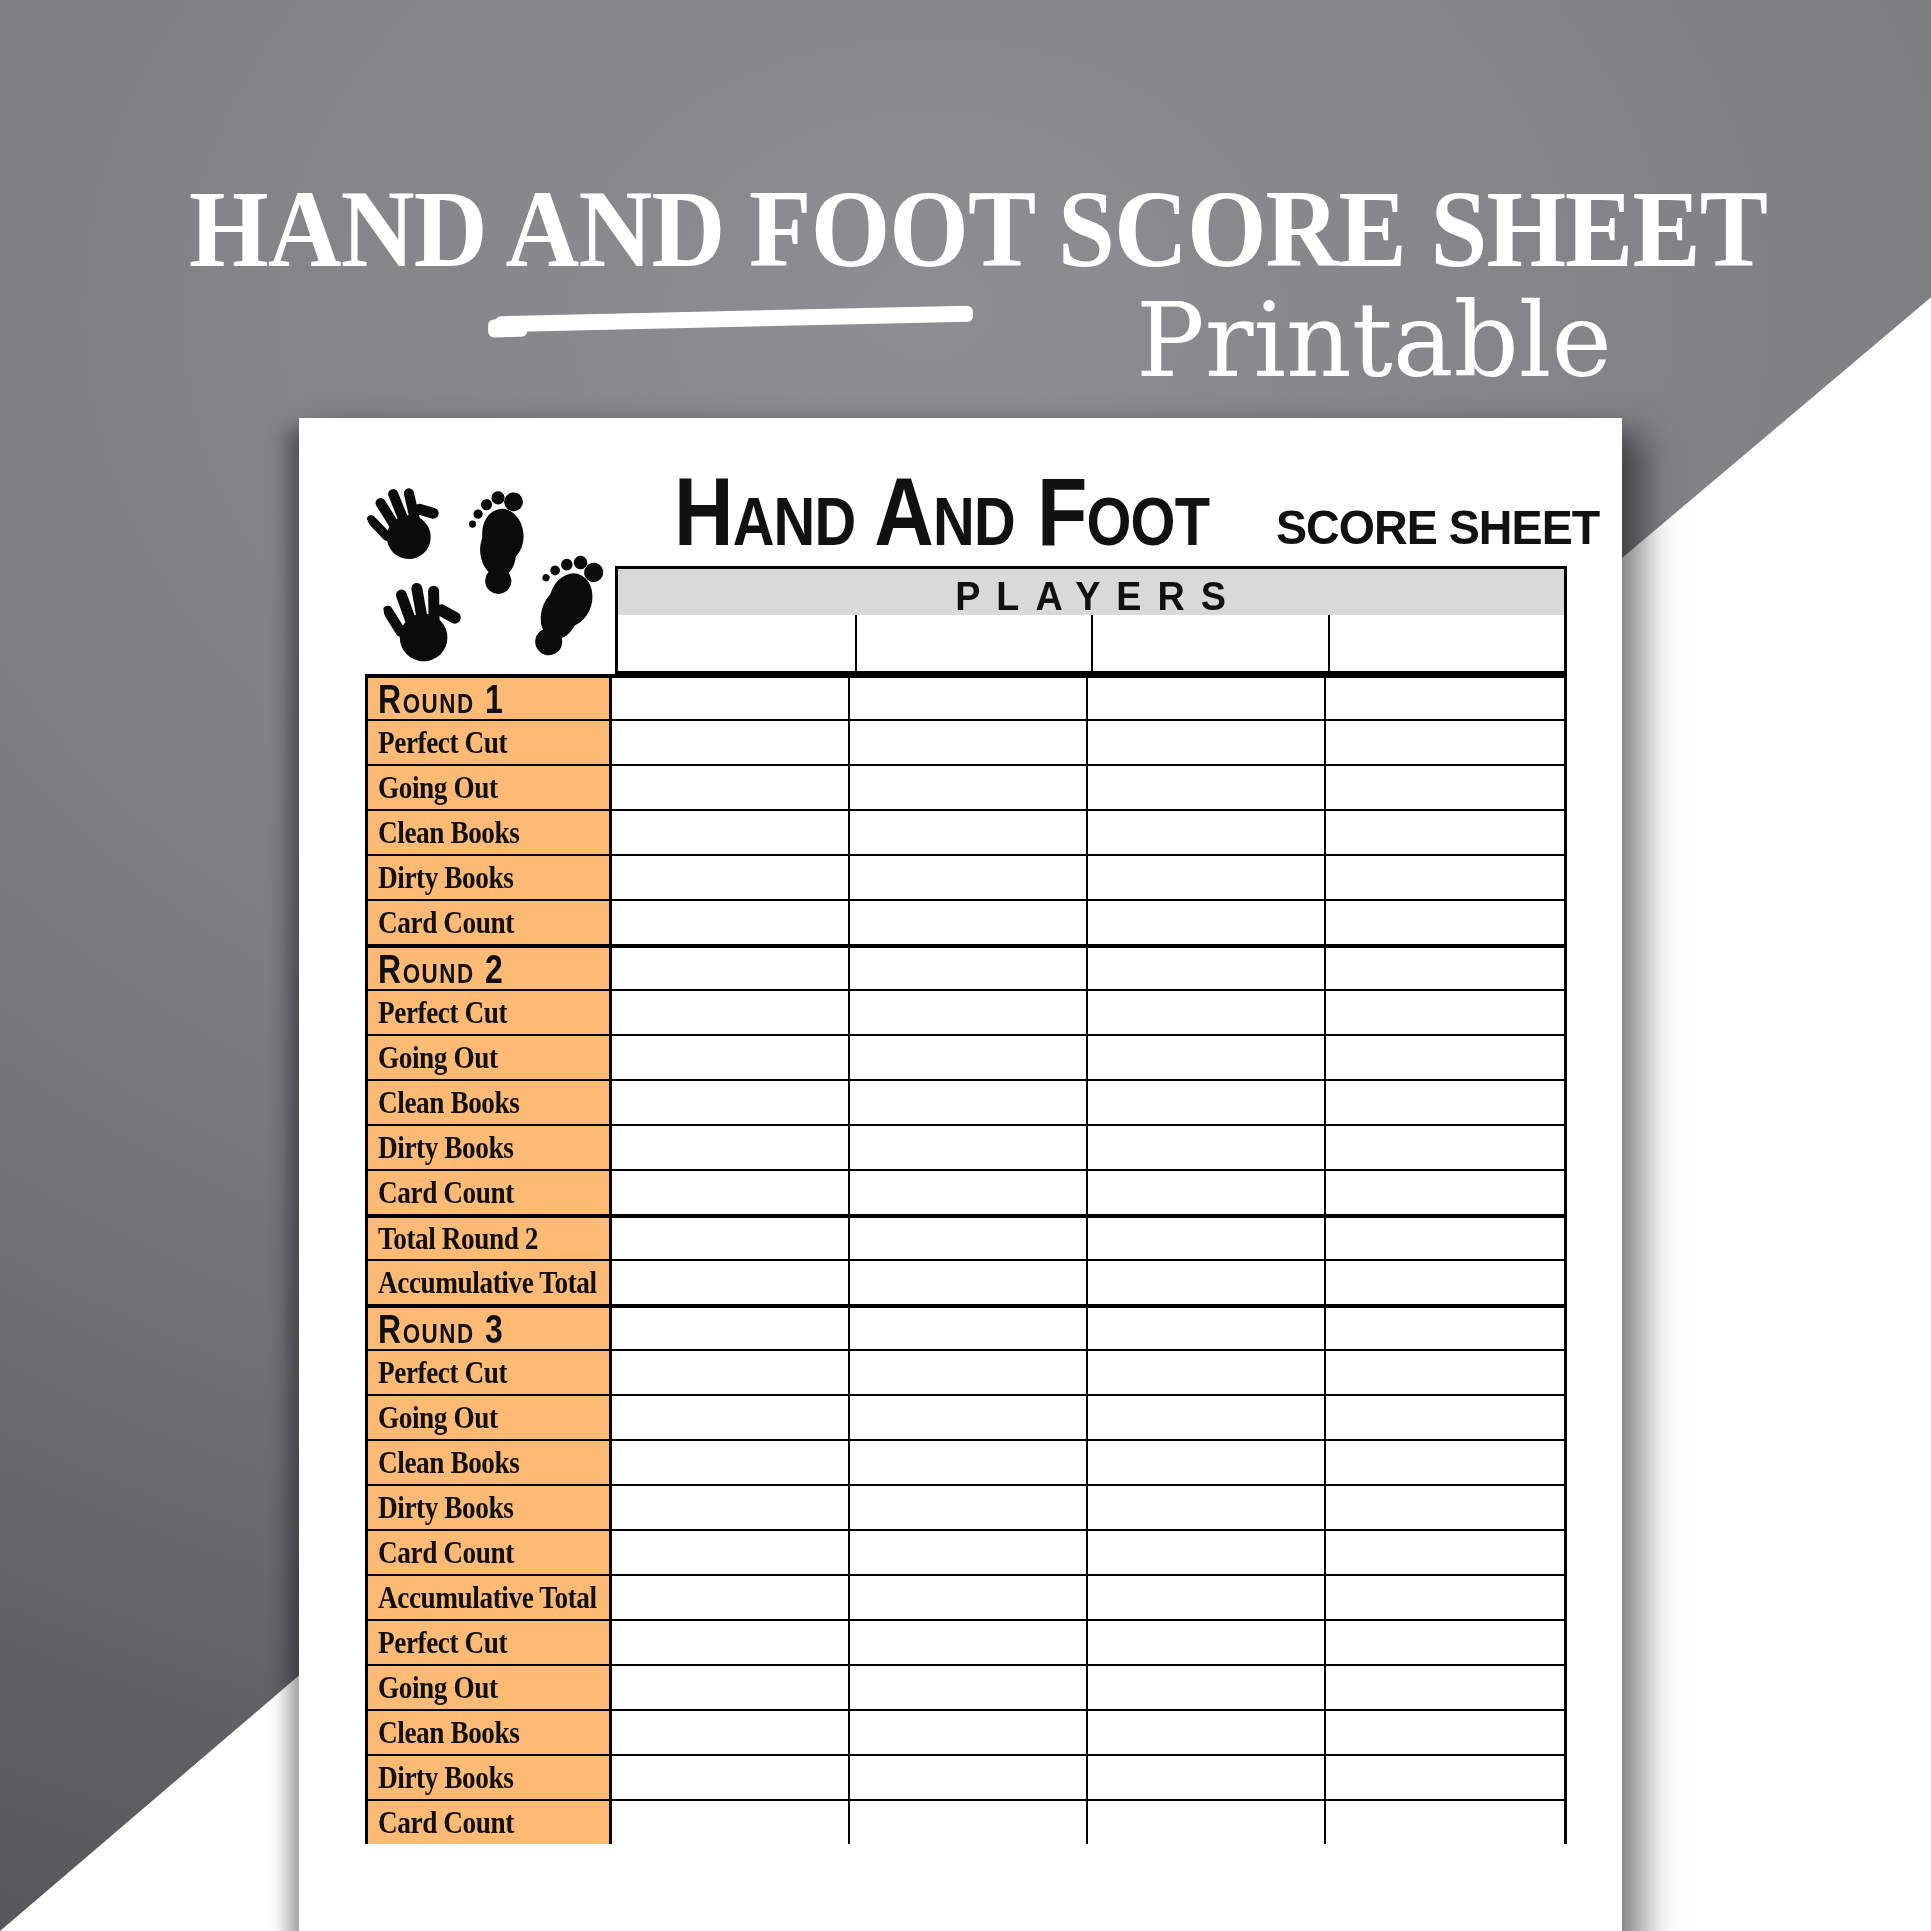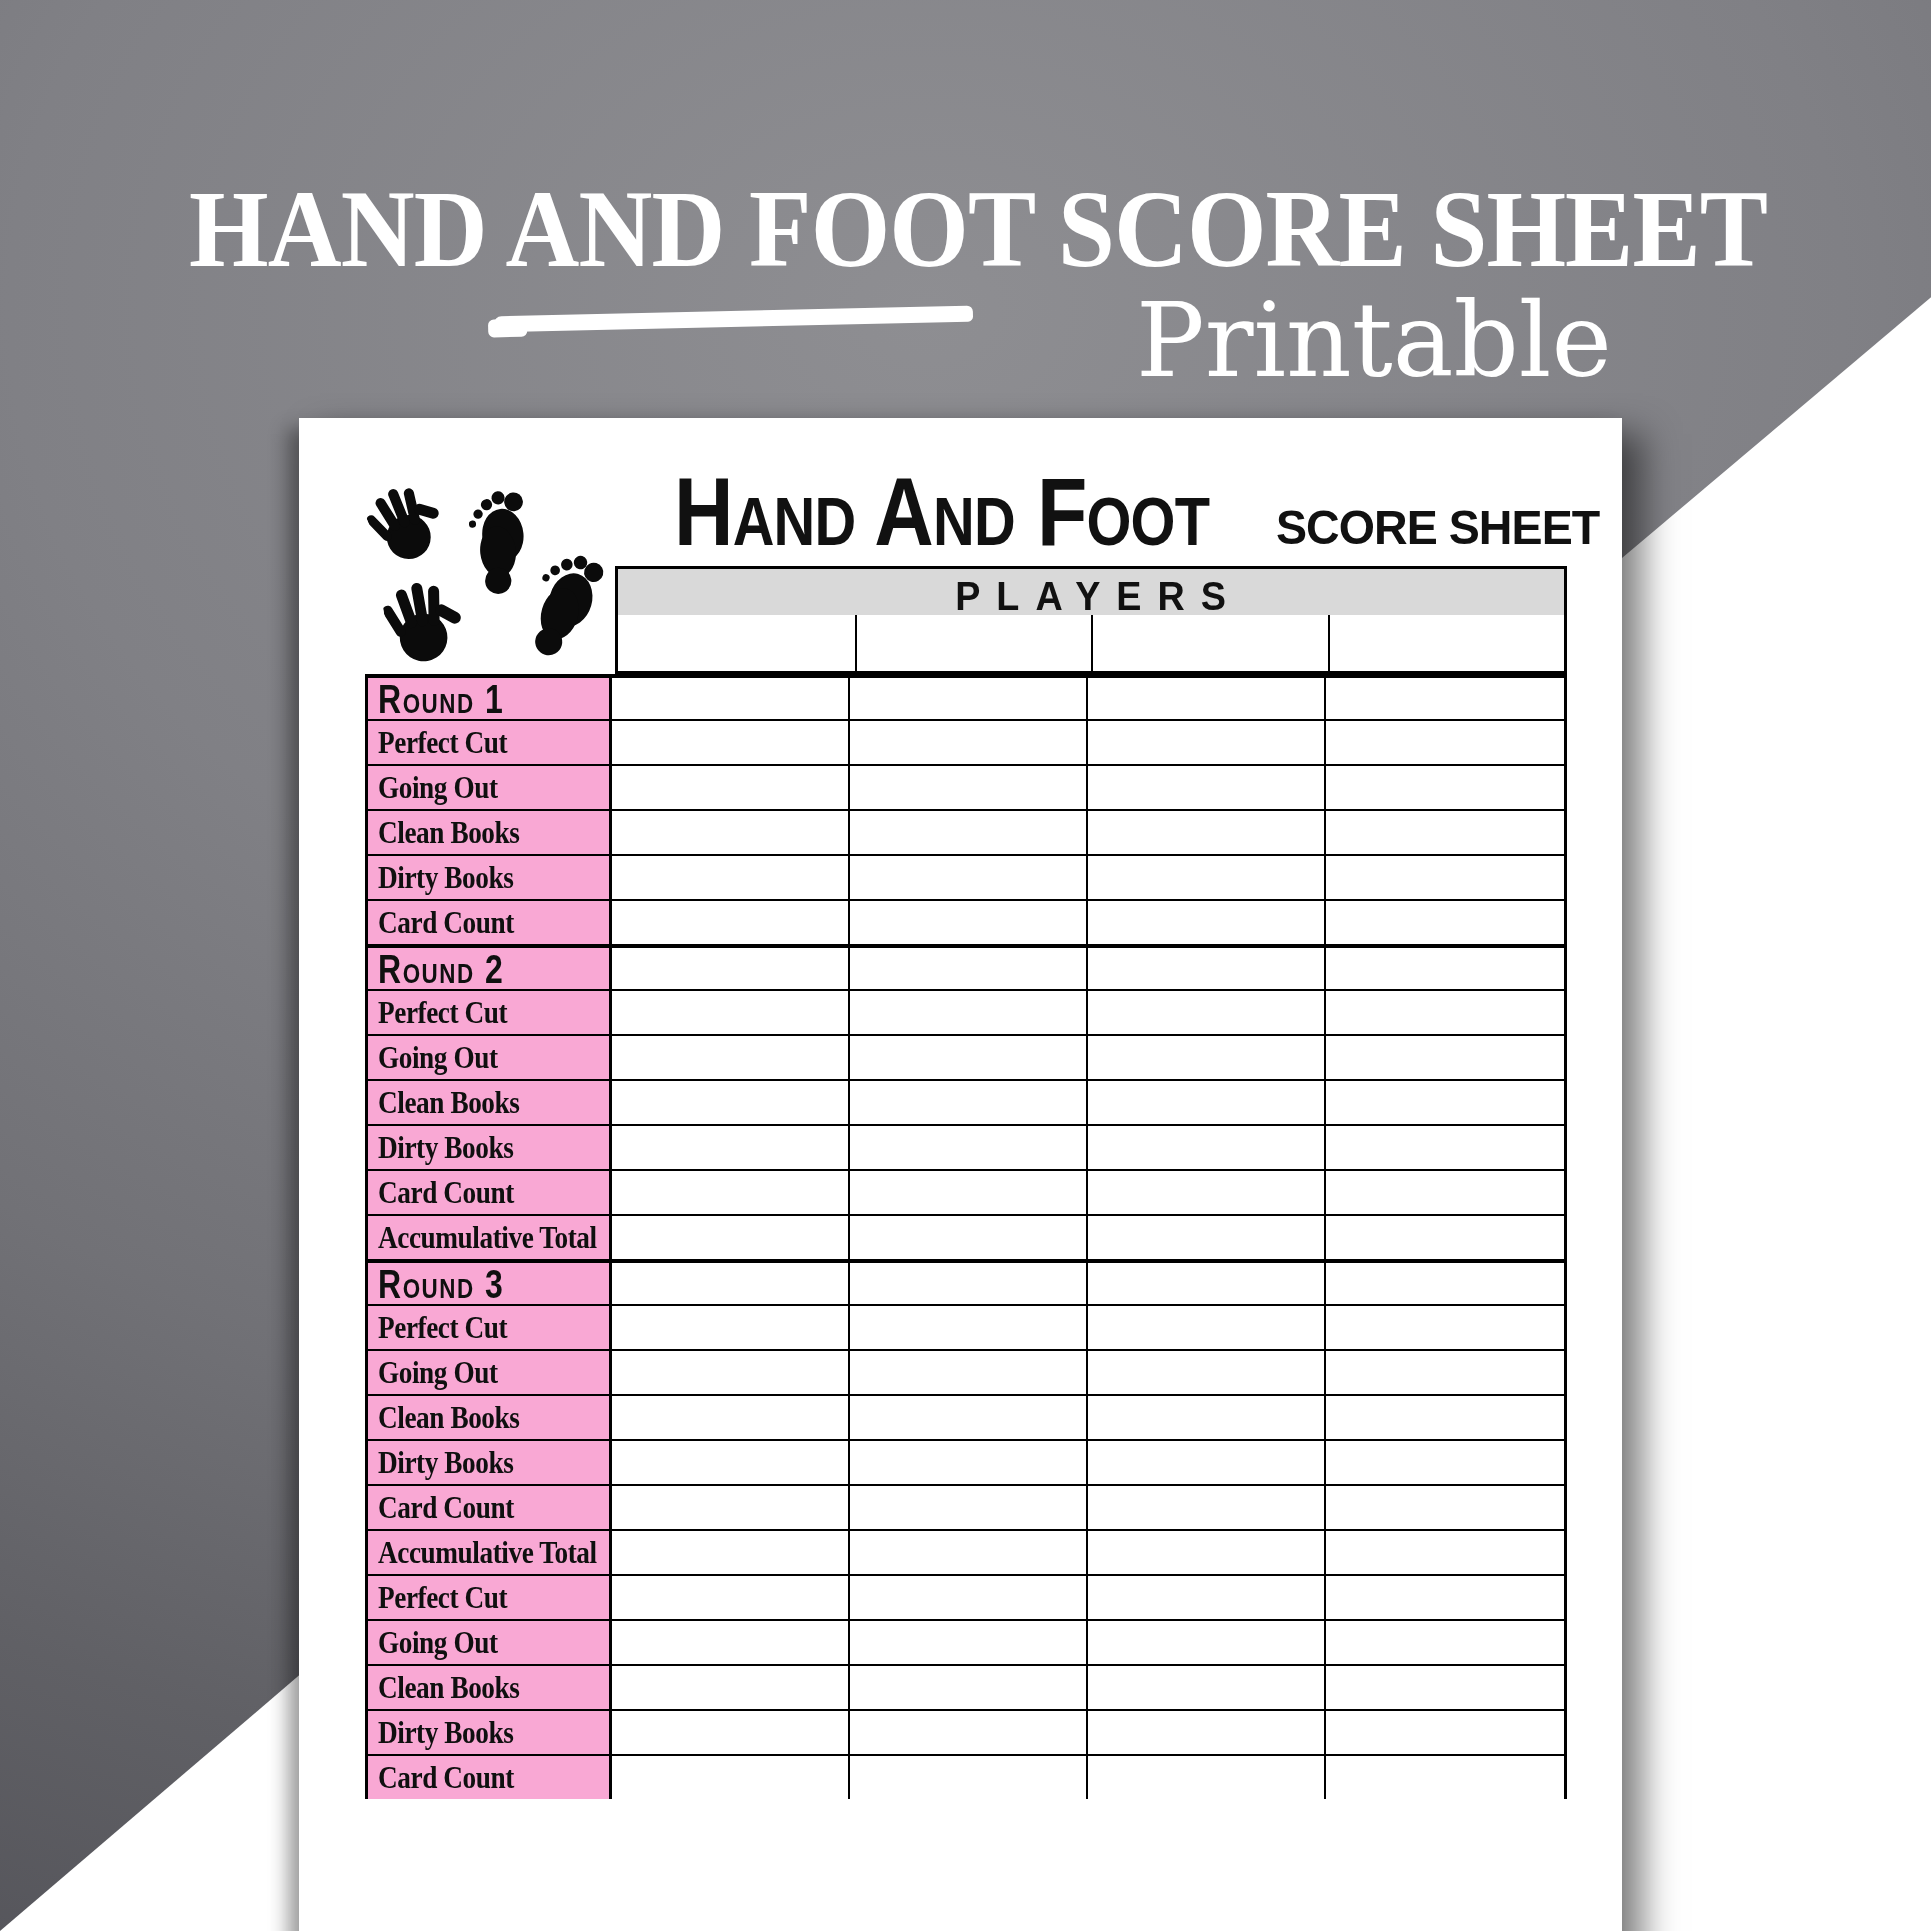--- a/index.html
+++ b/index.html
@@ -77,21 +77,21 @@
   .grid{
     position:absolute;left:66px;top:256px;width:1202px;box-sizing:border-box;
     border-left:3.9px solid #000000;border-right:3.9px solid #000000;
   }
   .row{
     display:grid;grid-template-columns:244px repeat(4,1fr);
     height:45px;box-sizing:border-box;border-top:2.9px solid #000000;
   }
   .row.round,.row.total{border-top:4.8px solid #000000;}
   .row .label{
-    background:#f9a8d4;border-right:3.9px solid #000000;box-sizing:border-box;
+    background:#fdba74;border-right:3.9px solid #000000;box-sizing:border-box;
     display:flex;align-items:center;padding-left:9.7px;overflow:hidden;
   }
   .row .cell{border-right:2.9px solid #000000;background:#ffffff;}
   .row .cell:last-child{border-right:none;}
   .row .label span{
     white-space:nowrap;color:#101010;transform:scaleX(.88);transform-origin:left center;
     font-family:"Liberation Serif", serif;font-weight:bold;font-size:31px;line-height:1;letter-spacing:-0.5px;
   }
   .row.round .label span{
     font-family:"Liberation Sans", sans-serif;font-weight:bold;font-size:40px;
@@ -269,20 +269,29 @@
         </div>
         <div class="row item">
           <div class="label">
             <span>Card Count</span>
           </div>
           <div class="cell"></div>
           <div class="cell"></div>
           <div class="cell"></div>
           <div class="cell"></div>
         </div>
+        <div class="row total">
+          <div class="label">
+            <span>Total Round 2</span>
+          </div>
+          <div class="cell"></div>
+          <div class="cell"></div>
+          <div class="cell"></div>
+          <div class="cell"></div>
+        </div>
         <div class="row accum">
           <div class="label">
             <span>Accumulative Total</span>
           </div>
           <div class="cell"></div>
           <div class="cell"></div>
           <div class="cell"></div>
           <div class="cell"></div>
         </div>
         <div class="row round">

